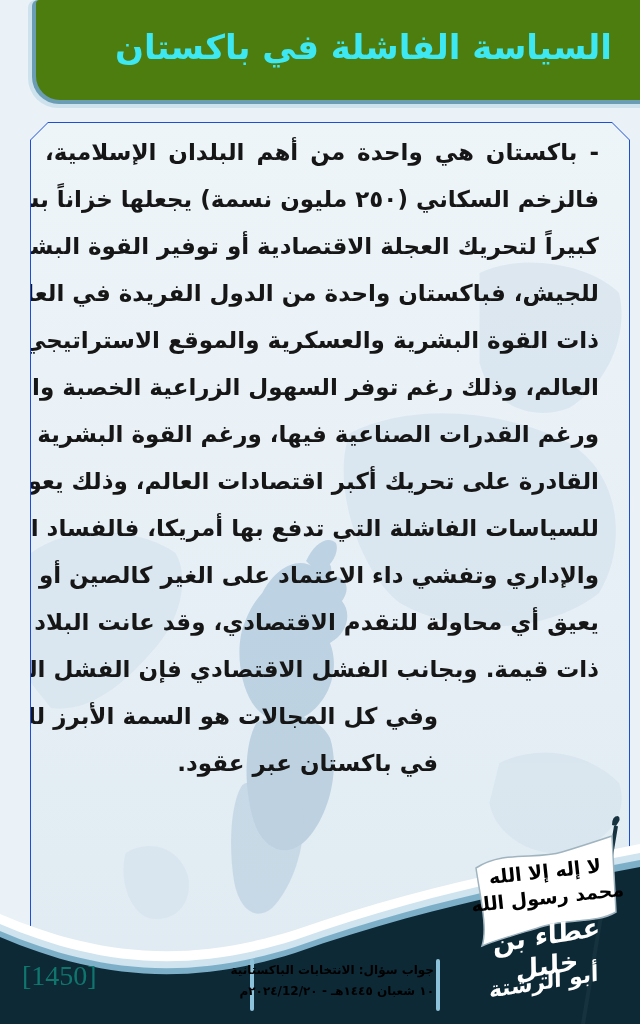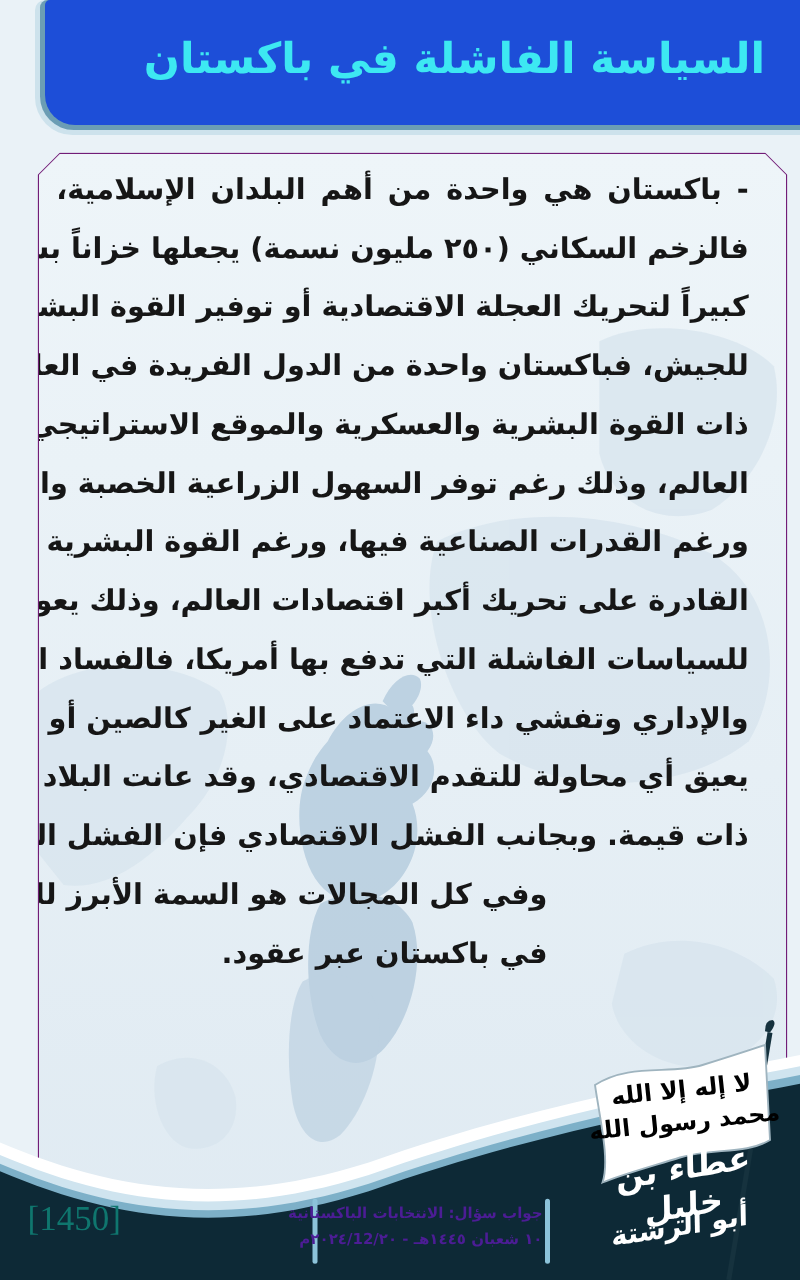--- a/index.html
+++ b/index.html
@@ -3,27 +3,27 @@
 <meta charset="utf-8">
 <style>
   html,body{margin:0;padding:0;}
   body{font-family:"DejaVu Sans",sans-serif;}
   .page{position:relative;width:640px;height:1024px;background:#eaf2f7;overflow:hidden;}
 
   
   .hdr-o{position:absolute;top:0;left:28px;right:0;padding:0 0 4px 4px;
          background:#cde2ec;border-radius:8px 0 0 30px;}
   .hdr-m{padding:0 0 4px 4px;background:#6b9db4;border-radius:6px 0 0 27px;}
-  .hdr-i{height:100px;background:#1d4ed8;border-radius:4px 0 0 24px;}
+  .hdr-i{height:100px;background:#4d7c0f;border-radius:4px 0 0 24px;}
   .title{direction:rtl;text-align:right;padding:27px 28px 0 0;
          font-size:34px;font-weight:bold;color:#3de8f2;letter-spacing:0;}
 
   
   .card-o{position:absolute;top:122px;left:30px;right:10px;bottom:0;
-          background:#701a75;
+          background:#1d4ed8;
           clip-path:polygon(18px 0,calc(100% - 18px) 0,100% 18px,100% 100%,0 100%,0 18px);}
   .card-i{position:absolute;inset:1px;
           background:linear-gradient(#eef5f9 0%,#e6eff5 55%,#dfeaf2 100%);
           clip-path:polygon(17px 0,calc(100% - 17px) 0,100% 17px,100% 100%,0 100%,0 17px);}
   .map{position:absolute;inset:0;width:100%;height:100%;}
 
   .btext{position:absolute;top:6px;left:0;right:0;direction:rtl;
          padding:0 30px 0 14px;color:#161616;font-weight:bold;font-size:23px;}
   .ln{line-height:47px;text-align:justify;text-align-last:justify;white-space:nowrap;}
   .ln.endleft{text-align-last:left;}
@@ -32,21 +32,21 @@
 
   
   .swoosh{position:absolute;left:0;top:764px;width:640px;height:260px;}
 
   
   .issue{position:absolute;left:22px;top:960px;color:#0f766e;
          font-family:"Liberation Serif",serif;font-size:28px;}
   .fbar{position:absolute;width:4px;height:52px;top:959px;background:#8cc3da;border-radius:2px;}
   .fbar.left{left:250px;} .fbar.right{left:436px;}
   .fmeta{position:absolute;left:258px;top:960px;width:176px;direction:rtl;text-align:center;
-         color:#4c1d95;font-size:12px;font-weight:bold;line-height:21px;white-space:nowrap;}
+         color:#000000;font-size:12px;font-weight:bold;line-height:21px;white-space:nowrap;}
 
   .flagbox{position:absolute;left:470px;top:816px;width:160px;height:208px;}
 
   .sig{position:absolute;right:2px;top:920px;width:176px;height:100px;color:#ffffff;
        direction:rtl;text-align:center;transform:rotate(-9deg);}
   .sig .s1{display:block;font-size:26px;font-weight:bold;transform:skewX(-8deg);}
   .sig .s2{display:block;font-size:22px;font-weight:bold;margin-top:-12px;
            transform:skewX(-8deg) translateX(-8px);}
 </style>
 </head>

